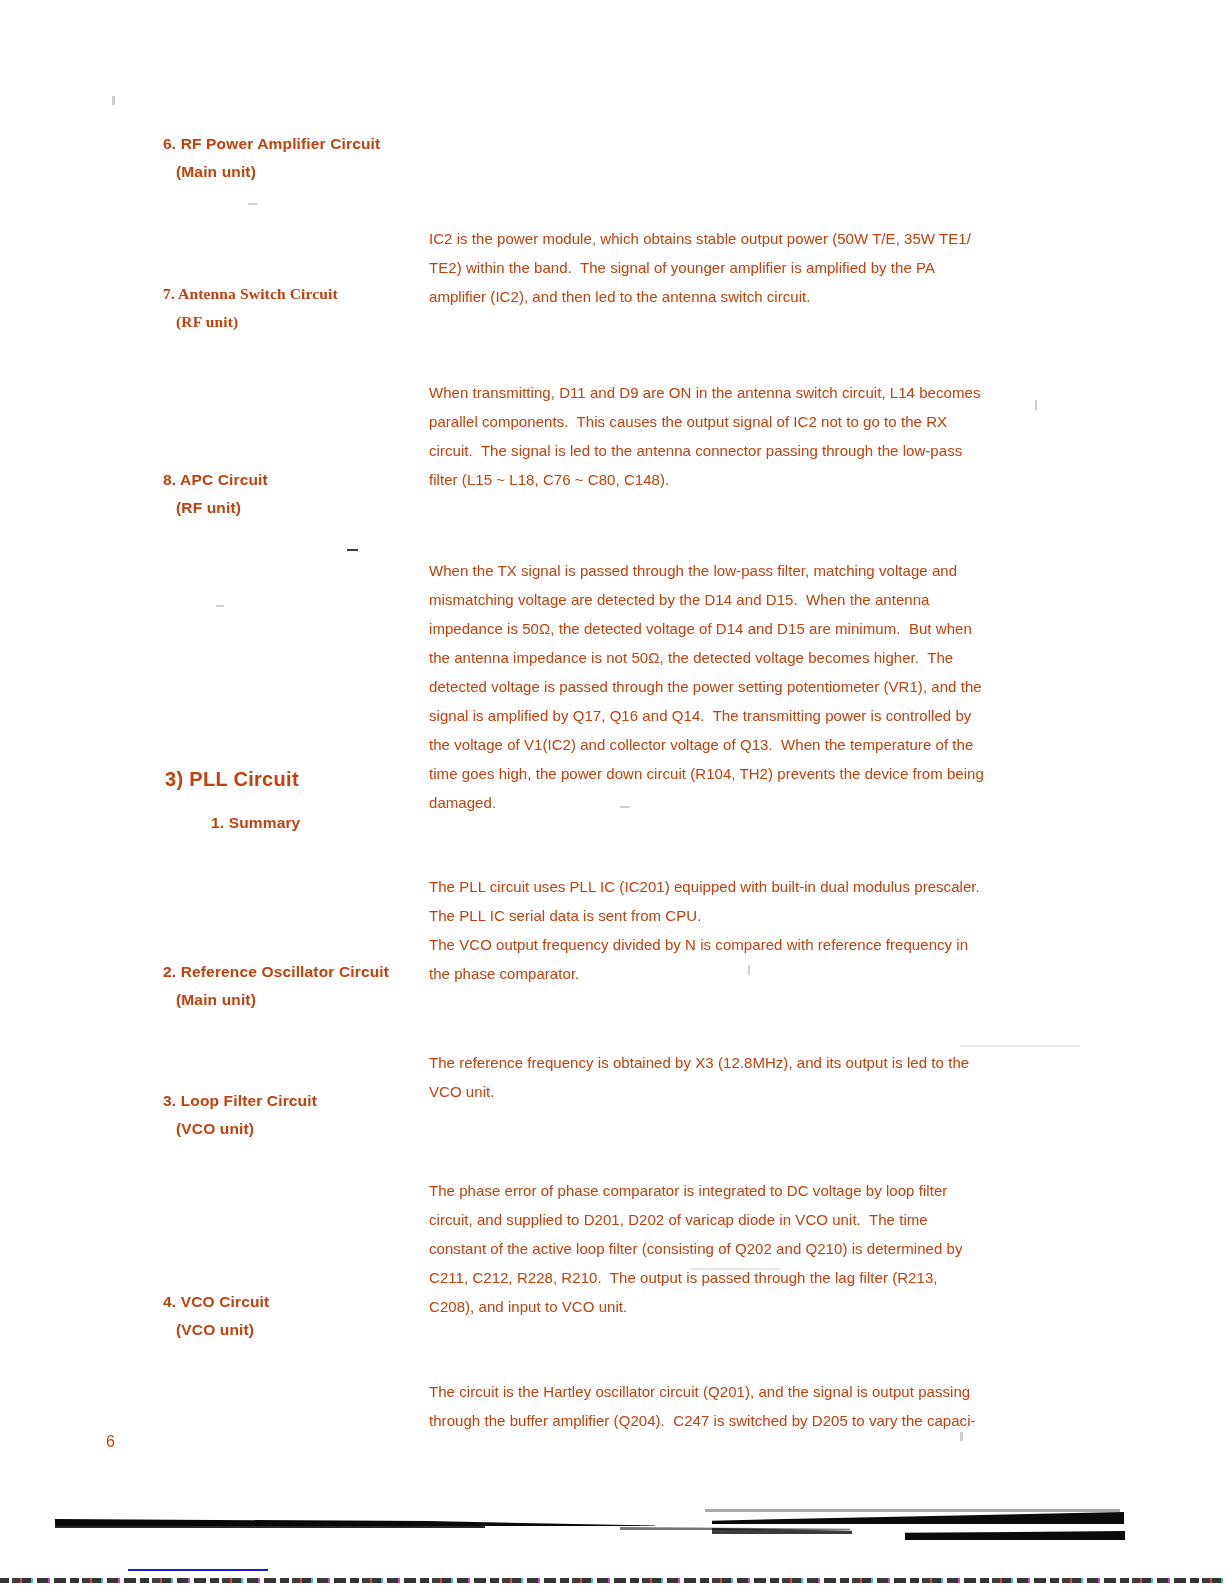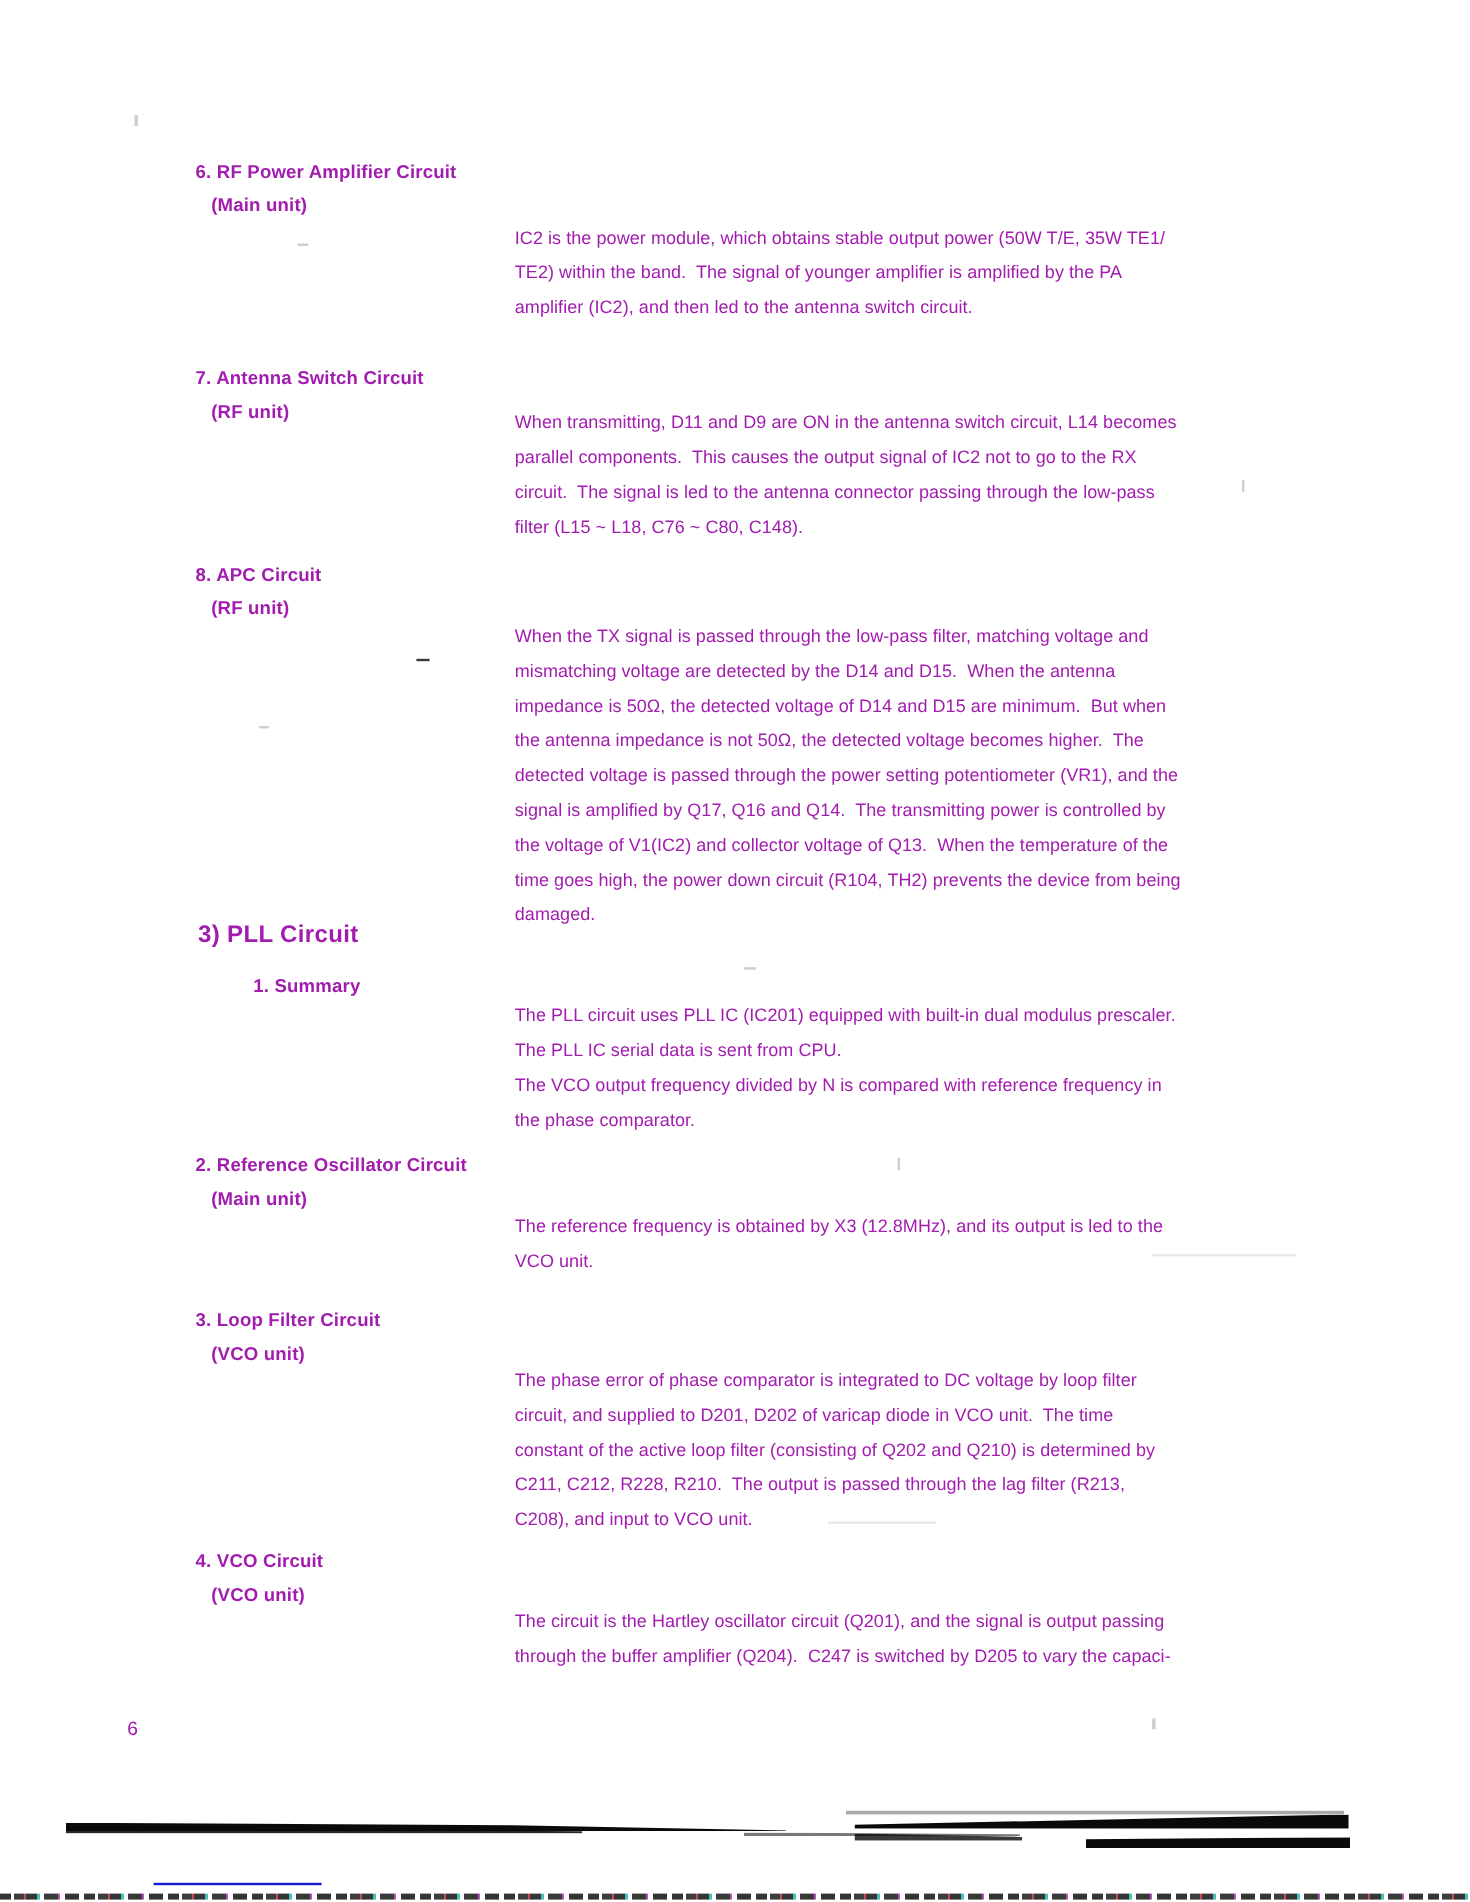--- a/index.html
+++ b/index.html
@@ -8,21 +8,21 @@
     padding: 0;
     background: #ffffff;
   }
   .page {
     position: relative;
     width: 1225px;
     height: 1585px;
     background: #ffffff;
     overflow: hidden;
     font-family: "Liberation Sans", sans-serif;
-    color: #a21caf;
+    color: #c2410c;
     -webkit-font-smoothing: none;
   }
 
   
   .section {
     position: absolute;
     left: 0;
     width: 1225px;
   }
   .heading-block {
@@ -38,20 +38,21 @@
     white-space: nowrap;
   }
   .heading-line.sub {
     padding-left: 13px;
   }
 
   .body-block {
     position: absolute;
     left: 429px;
     width: 625px;
+    margin-top: 40px;
   }
   .body-line {
     font-size: 15px;
     line-height: 29px;
     letter-spacing: 0.05px;
     white-space: pre;
   }
 
   
   .chapter-heading {
@@ -181,21 +182,21 @@
       <div class="heading-line sub">(Main unit)</div>
     </div>
     <div class="body-block" style="top:184px;">
       <div class="body-line">IC2 is the power module, which obtains stable output power (50W T/E, 35W TE1/</div>
       <div class="body-line">TE2) within the band.  The signal of younger amplifier is amplified by the PA</div>
       <div class="body-line">amplifier (IC2), and then led to the antenna switch circuit.</div>
     </div>
   </div>
 
   <div class="section">
-    <div class="heading-block" style="top:302px;">
+    <div class="heading-block" style="top:280px;font-family:Liberation Serif, serif;">
       <div class="heading-line">7. Antenna Switch Circuit</div>
       <div class="heading-line sub">(RF unit)</div>
     </div>
     <div class="body-block" style="top:338px;">
       <div class="body-line">When transmitting, D11 and D9 are ON in the antenna switch circuit, L14 becomes</div>
       <div class="body-line">parallel components.  This causes the output signal of IC2 not to go to the RX</div>
       <div class="body-line">circuit.  The signal is led to the antenna connector passing through the low-pass</div>
       <div class="body-line">filter (L15 ~ L18, C76 ~ C80, C148).</div>
     </div>
   </div>

